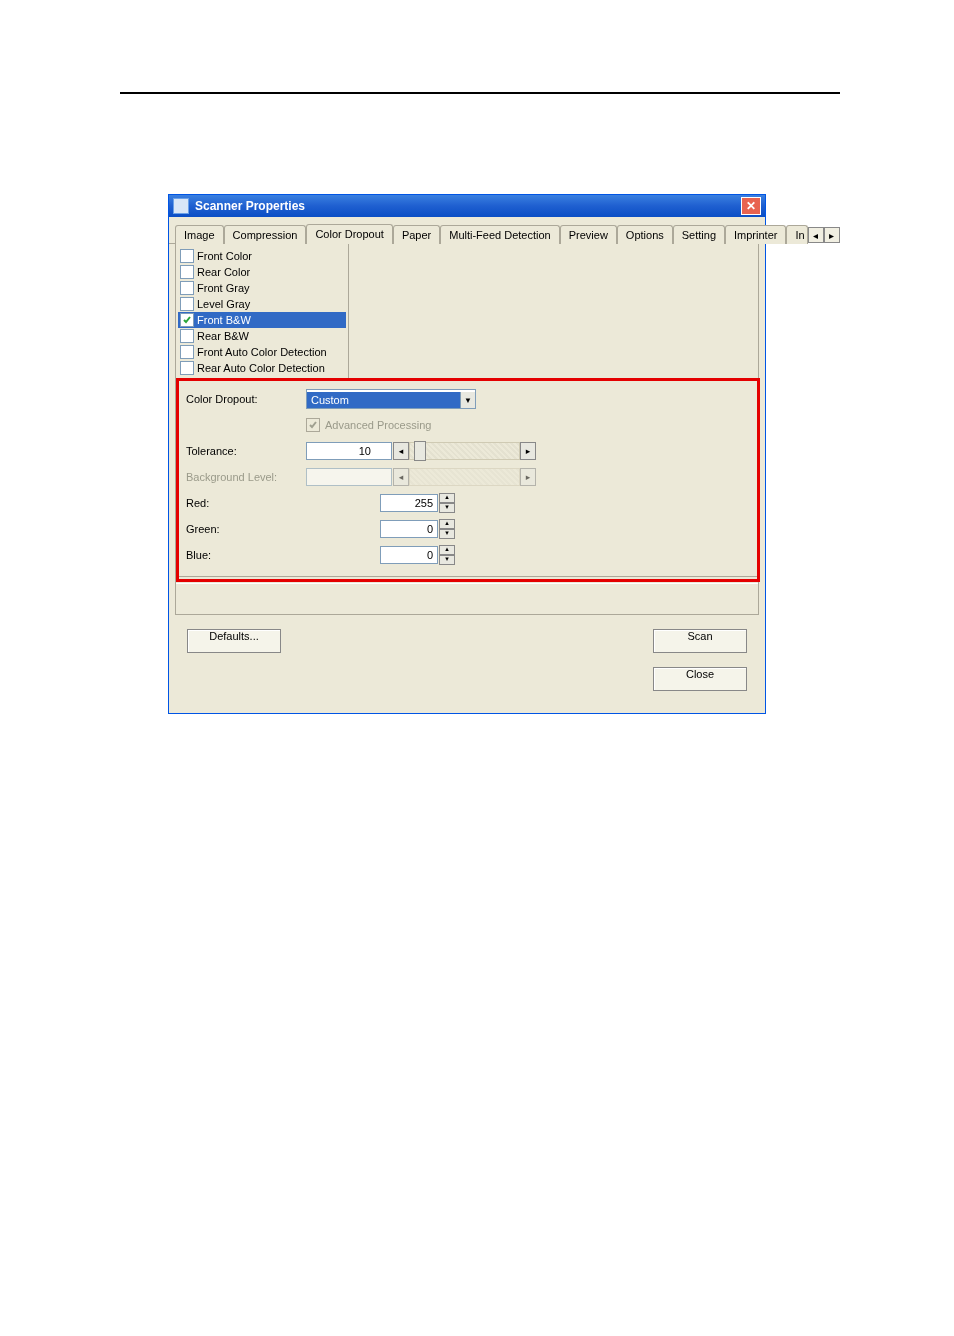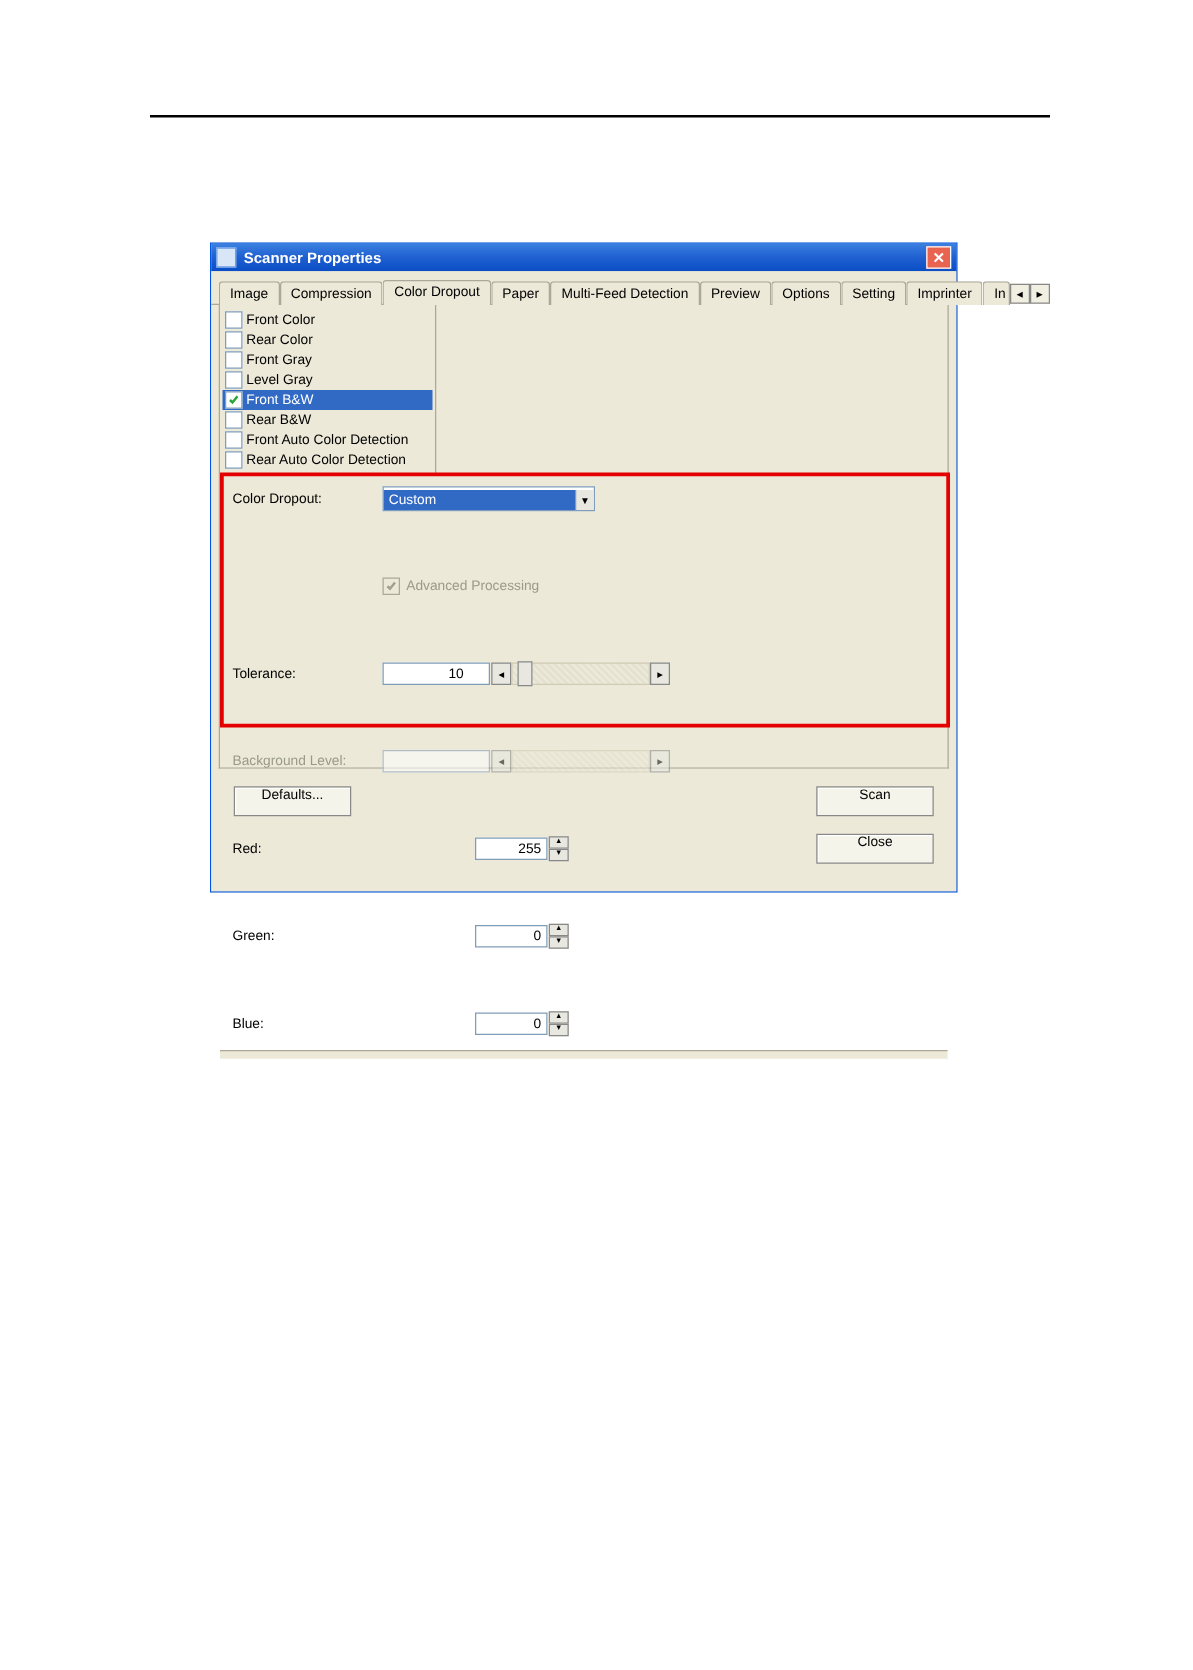--- a/index.html
+++ b/index.html
@@ -19,21 +19,21 @@
   .client{padding:0 6px 8px 6px;background:#ece9d8;}
   .layout{display:flex;border:1px solid #aca899;border-top:none;background:#ece9d8;height:370px;flex-direction:column;}
   .leftpanel{width:168px;border-right:1px solid #aca899;background:#ece9d8;padding:4px 2px;}
   .chkrow{display:flex;align-items:center;height:16px;padding:0 2px;}
   .chkrow.sel{background:#316AC5;color:#fff;}
   .cb{width:12px;height:12px;border:1px solid #7f9db9;background:#fff;display:inline-flex;align-items:center;justify-content:center;margin-right:3px;}
   .cb.checked svg{display:block;}
   .cb svg{display:none;}
   .rightpanel{flex:1;position:relative;}
   .hlbox{position:absolute;left:0;top:-2px;right:-2px;height:198px;border:3px solid #e40000;pointer-events:none;}
-  .fieldrow{display:flex;align-items:center;height:26px;margin-top:44px;}
+  .fieldrow{display:flex;align-items:center;height:26px;}
   .lbl{width:120px;padding-left:10px;font-size:11px;}
   .lbl.disabled{color:#9a9a8a;}
   .combo{display:flex;align-items:flex-end;border:1px solid #7f9db9;background:#fff;height:18px;width:168px;}
   .combo .sel{flex:1;background:#316AC5;color:#fff;padding:1px 4px;height:14px;display:flex;align-items:center;}
   .combo .dd{width:14px;height:16px;border-left:1px solid #7f9db9;background:#e8e8e0;display:flex;align-items:center;justify-content:center;font-size:8px;}
   .chkline{display:flex;align-items:center;color:#9a9a8a;padding-left:0;}
   .cbgray{width:12px;height:12px;border:1px solid #aca899;background:#ece9d8;display:inline-flex;align-items:center;justify-content:center;margin-right:5px;}
   .slider{display:flex;align-items:center;width:230px;}
   .sval{width:44px;height:16px;border:1px solid #7f9db9;background:#fff;text-align:right;padding:0 20px;margin-right:1px;display:flex;align-items:center;justify-content:flex-end;}
   .arrowbtn{width:14px;height:16px;border:1px solid #888;background:#e8e8e0;display:flex;align-items:center;justify-content:center;font-size:9px;}

